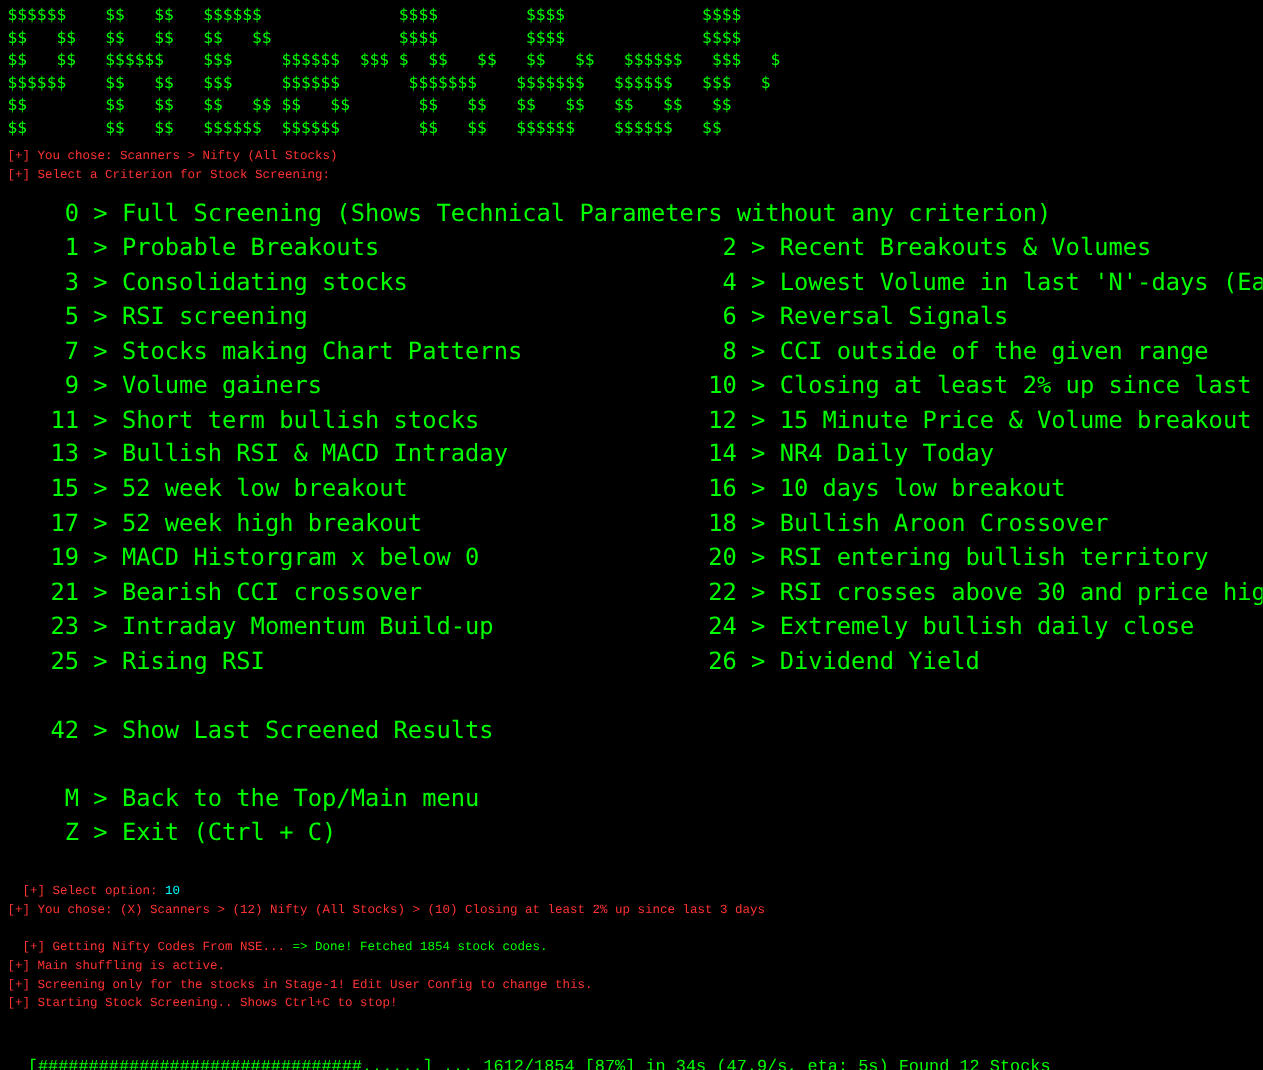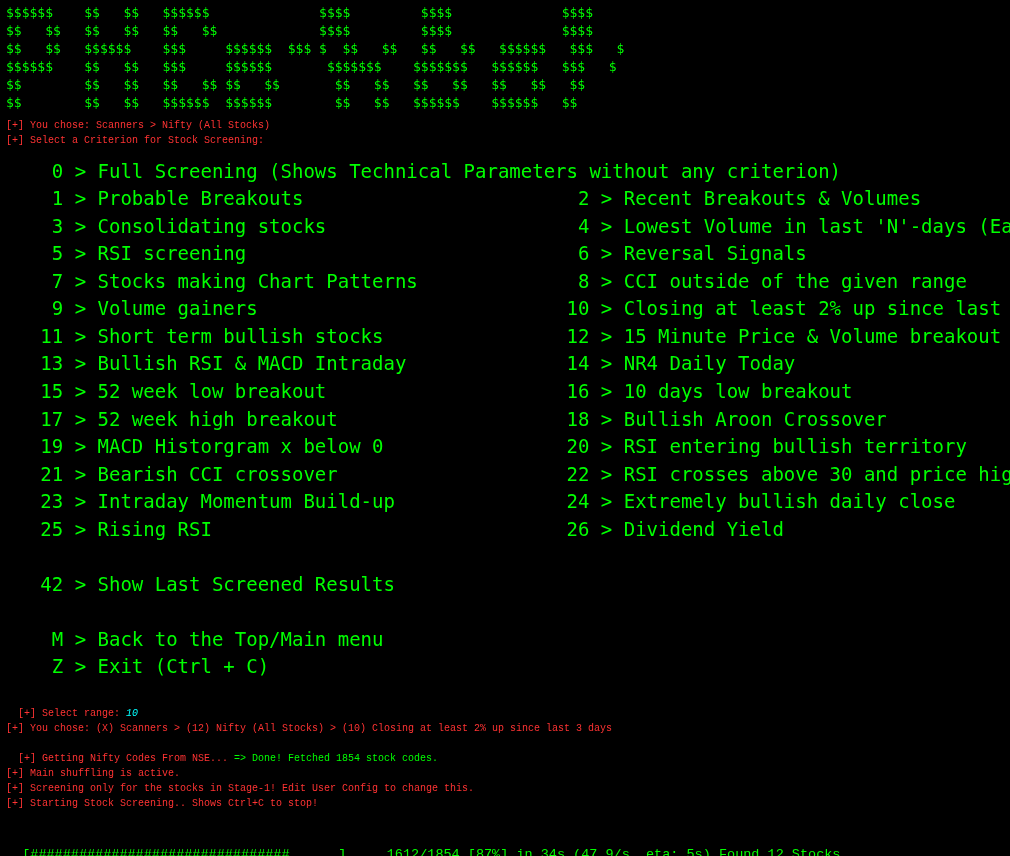--- a/index.html
+++ b/index.html
@@ -72,21 +72,21 @@
 
    42 &gt; Show Last Screened Results
 
     M &gt; Back to the Top/Main menu
     Z &gt; Exit (Ctrl + C)
 </pre>
 
 <div style="height:10px;"></div>
 
 <div class="status-line">
-  <span class="red">[+] Select range: </span><span style="color:#00ffff;font-style:italic;">10</span>
+  <span class="red">[+] Select option: </span><span style="color:#00ffff;">10</span>
 </div>
 <div class="status-line red">[+] You chose: (X) Scanners &gt; (12) Nifty (All Stocks) &gt; (10) Closing at least 2% up since last 3 days</div>
 <div class="status-line">
   <span class="red">[+] Getting Nifty Codes From NSE... </span><span style="color:#00ff00;text-align:right;">=&gt; Done! Fetched 1854 stock codes.</span>
 </div>
 <div class="status-line red">[+] Main shuffling is active.</div>
 <div class="status-line red">[+] Screening only for the stocks in Stage-1! Edit User Config to change this.</div>
 <div class="status-line red">[+] Starting Stock Screening.. Shows Ctrl+C to stop!</div>
 
 <div style="height:14px;"></div>

